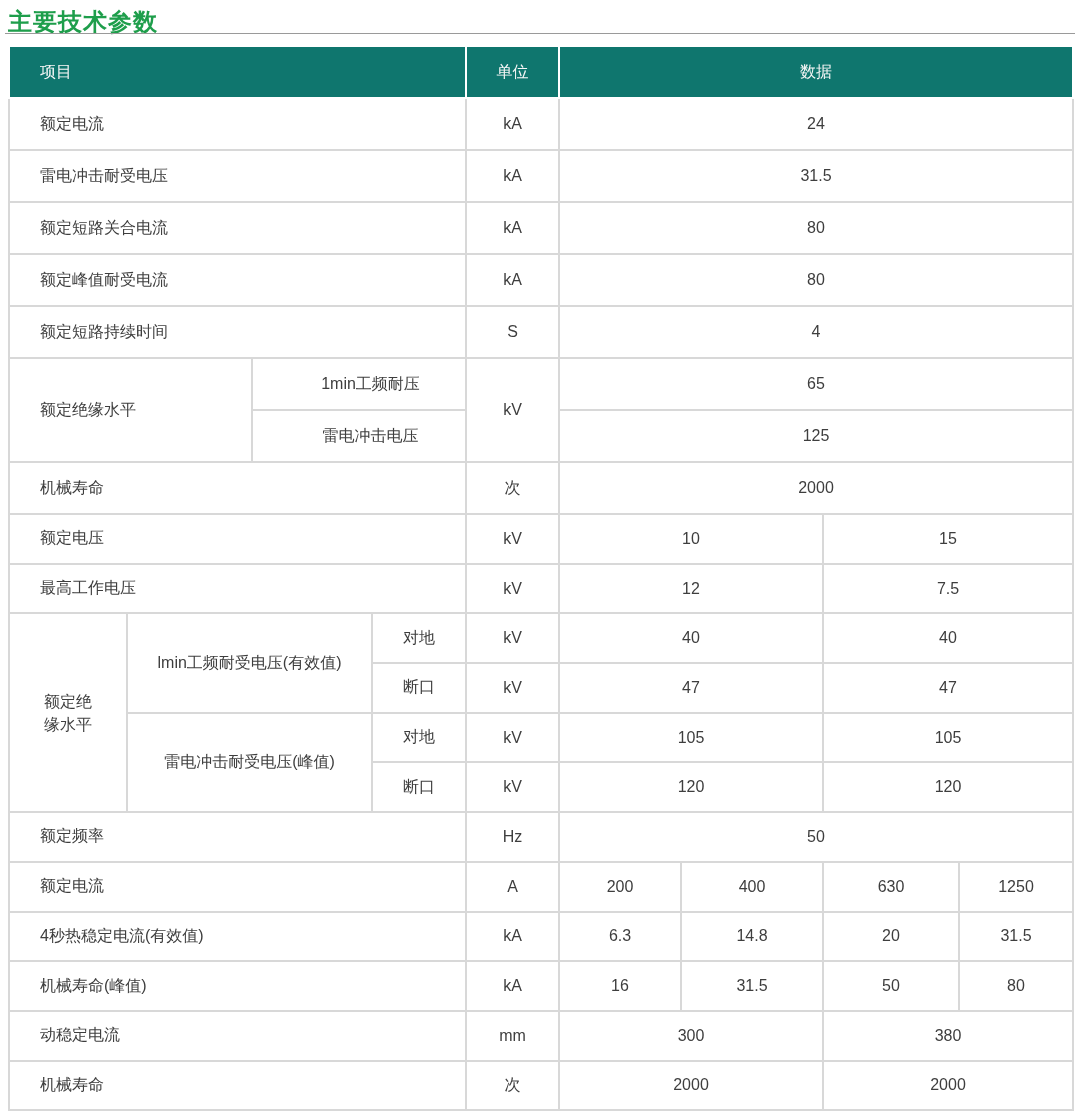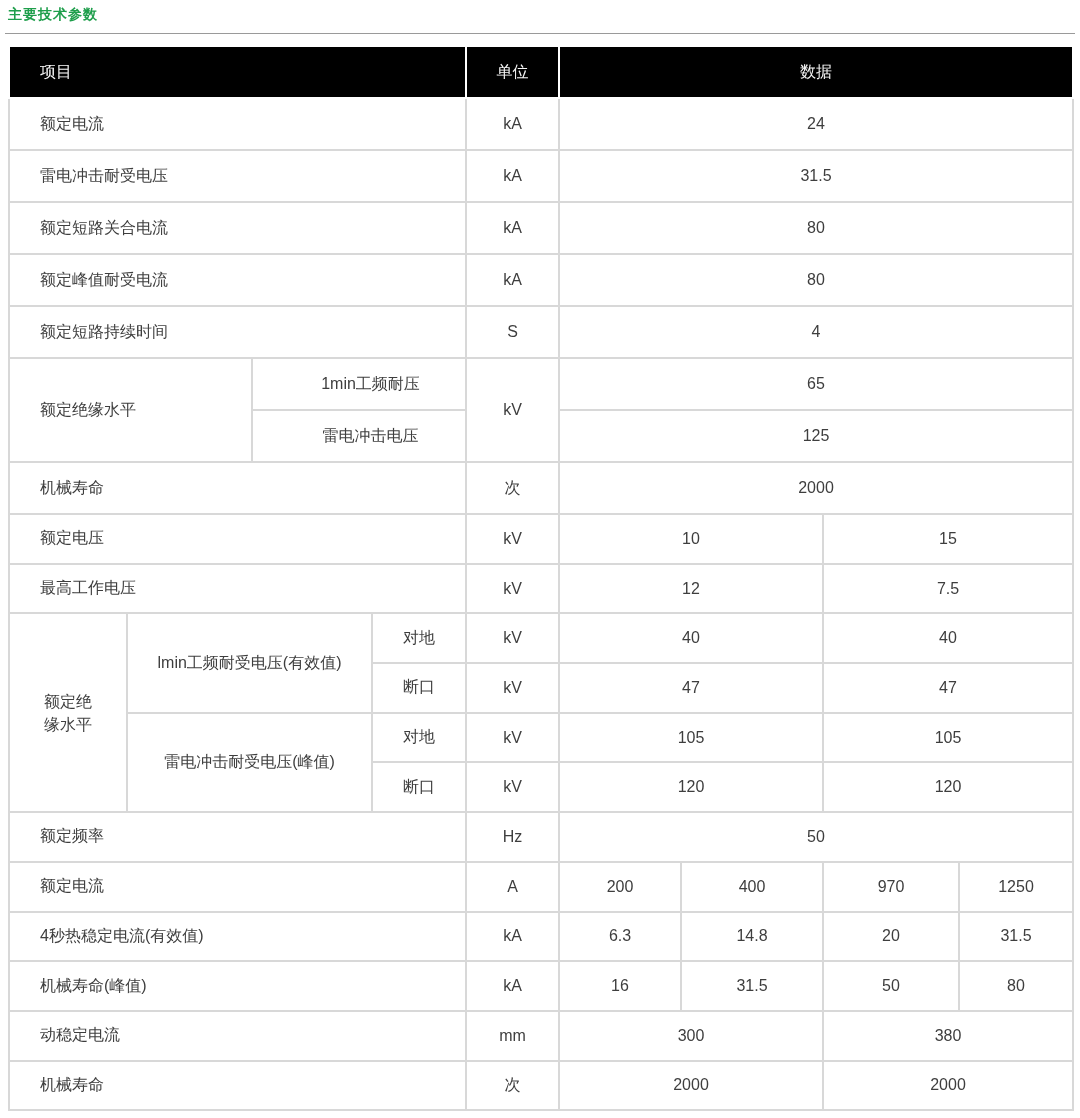--- a/index.html
+++ b/index.html
@@ -11,21 +11,21 @@
     position: relative;
     width: 1080px;
     height: 1118px;
     background: #ffffff;
     overflow: hidden;
   }
   .page-title {
     position: absolute;
     left: 8px;
     top: 6px;
-    font-size: 14px;
+    font-size: 24px;
     font-weight: bold;
     color: #1e9e4b;
     letter-spacing: 1px;
   }
   .title-rule {
     position: absolute;
     left: 5px;
     right: 5px;
     top: 33px;
     border-bottom: 1px solid #9a9a9a;
@@ -41,21 +41,21 @@
   table.spec td {
     border: 2px solid #d8d8d8;
     font-size: 16px;
     color: #3e3e3e;
     text-align: center;
     vertical-align: middle;
     padding: 2px 4px;
     overflow: hidden;
   }
   table.spec tr.hdr td {
-    background: #000000;
+    background: #0f766e;
     color: #f7f7f7;
     border: 2px solid #ffffff;
     font-size: 16px;
   }
   td.lbl {
     text-align: left !important;
     padding-left: 30px !important;
   }
   td.sublbl {
     text-align: left;
@@ -186,21 +186,21 @@
       <td colspan="4" class="lbl">额定频率</td>
       <td>Hz</td>
       <td colspan="4">50</td>
     </tr>
 
     <tr class="h50">
       <td colspan="4" class="lbl">额定电流</td>
       <td>A</td>
       <td>200</td>
       <td>400</td>
-      <td>970</td>
+      <td>630</td>
       <td>1250</td>
     </tr>
     <tr class="h50">
       <td colspan="4" class="lbl">4秒热稳定电流(有效值)</td>
       <td>kA</td>
       <td>6.3</td>
       <td>14.8</td>
       <td>20</td>
       <td>31.5</td>
     </tr>

